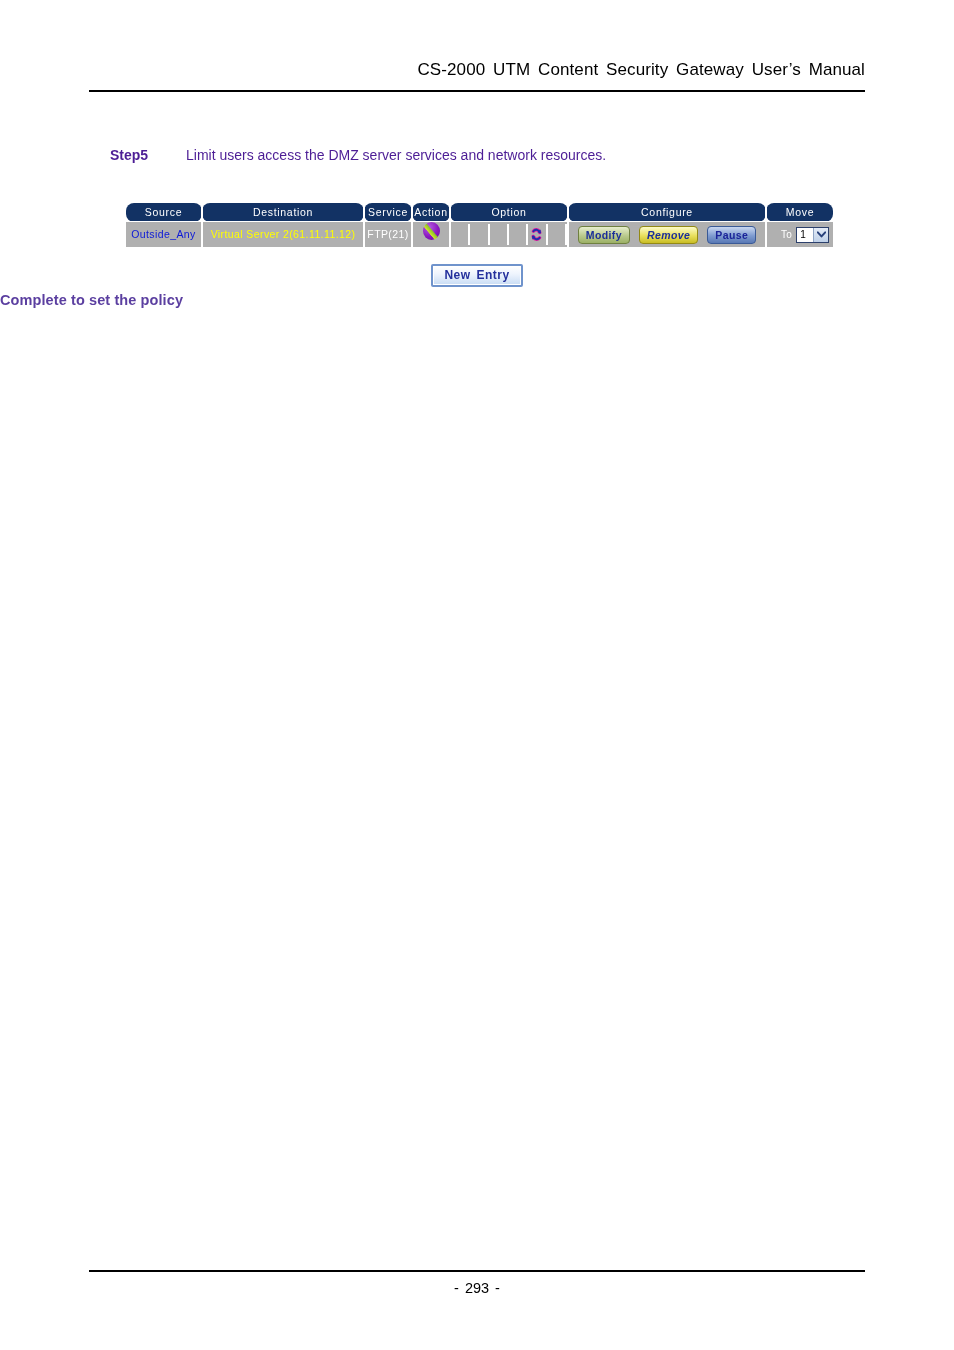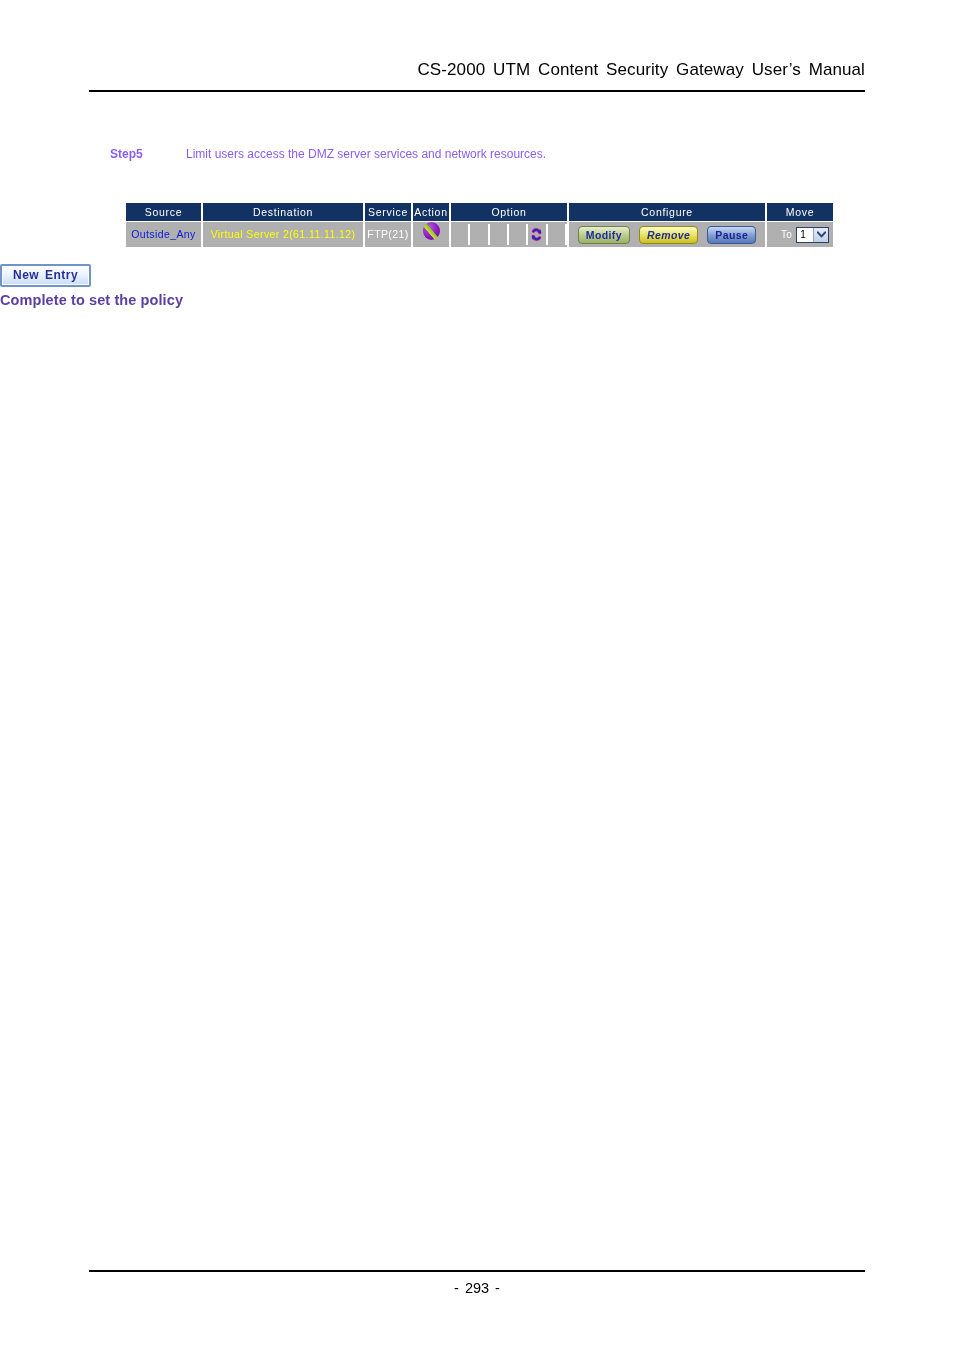--- a/index.html
+++ b/index.html
@@ -36,22 +36,22 @@
     height: 0;
     border-top: 2px solid #000000;
   }
 
   
   .step-row {
     position: absolute;
     left: 110px;
     top: 147px;
     white-space: nowrap;
-    font-size: 12px;
-    color: #8b5cf6;
+    font-size: 14px;
+    color: #4c1d95;
   }
   .step-label {
     font-weight: bold;
     display: inline-block;
     width: 76px;
   }
   .step-text {
     font-weight: normal;
   }
 
@@ -71,20 +71,21 @@
   .hdr {
     background: #123264;
     color: #ffffff;
     text-align: center;
     height: 18px;
     line-height: 18px;
     font-size: 10.5px;
     letter-spacing: 0.7px;
     border-right: 2px solid #ffffff;
     border-bottom: 1px solid #ffffff;
+    border-radius: 8px;
   }
   .hdr.last { border-right: none; margin-left: 19px; }
 
   .cell {
     background: #b0b0b0;
     height: 21px;
     line-height: 21px;
     text-align: center;
     border-right: 2px solid #ffffff;
     font-size: 10.5px;
@@ -214,20 +215,21 @@
     justify-content: center;
   }
   .select-arrow svg { display:block; }
 
   
   .new-entry-row {
     position: absolute;
     left: 0;
     top: 264px;
     width: 954px;
+    text-align: center;
   }
   .new-entry-btn {
     display: inline-block;
     font-size: 12px;
     font-weight: bold;
     color: #24309c;
     letter-spacing: 0.5px;
     word-spacing: 2px;
     padding: 2px 11px 3px 11px;
     background: linear-gradient(#ffffff, #eef4fd 42%, #c8dcf4 100%);

